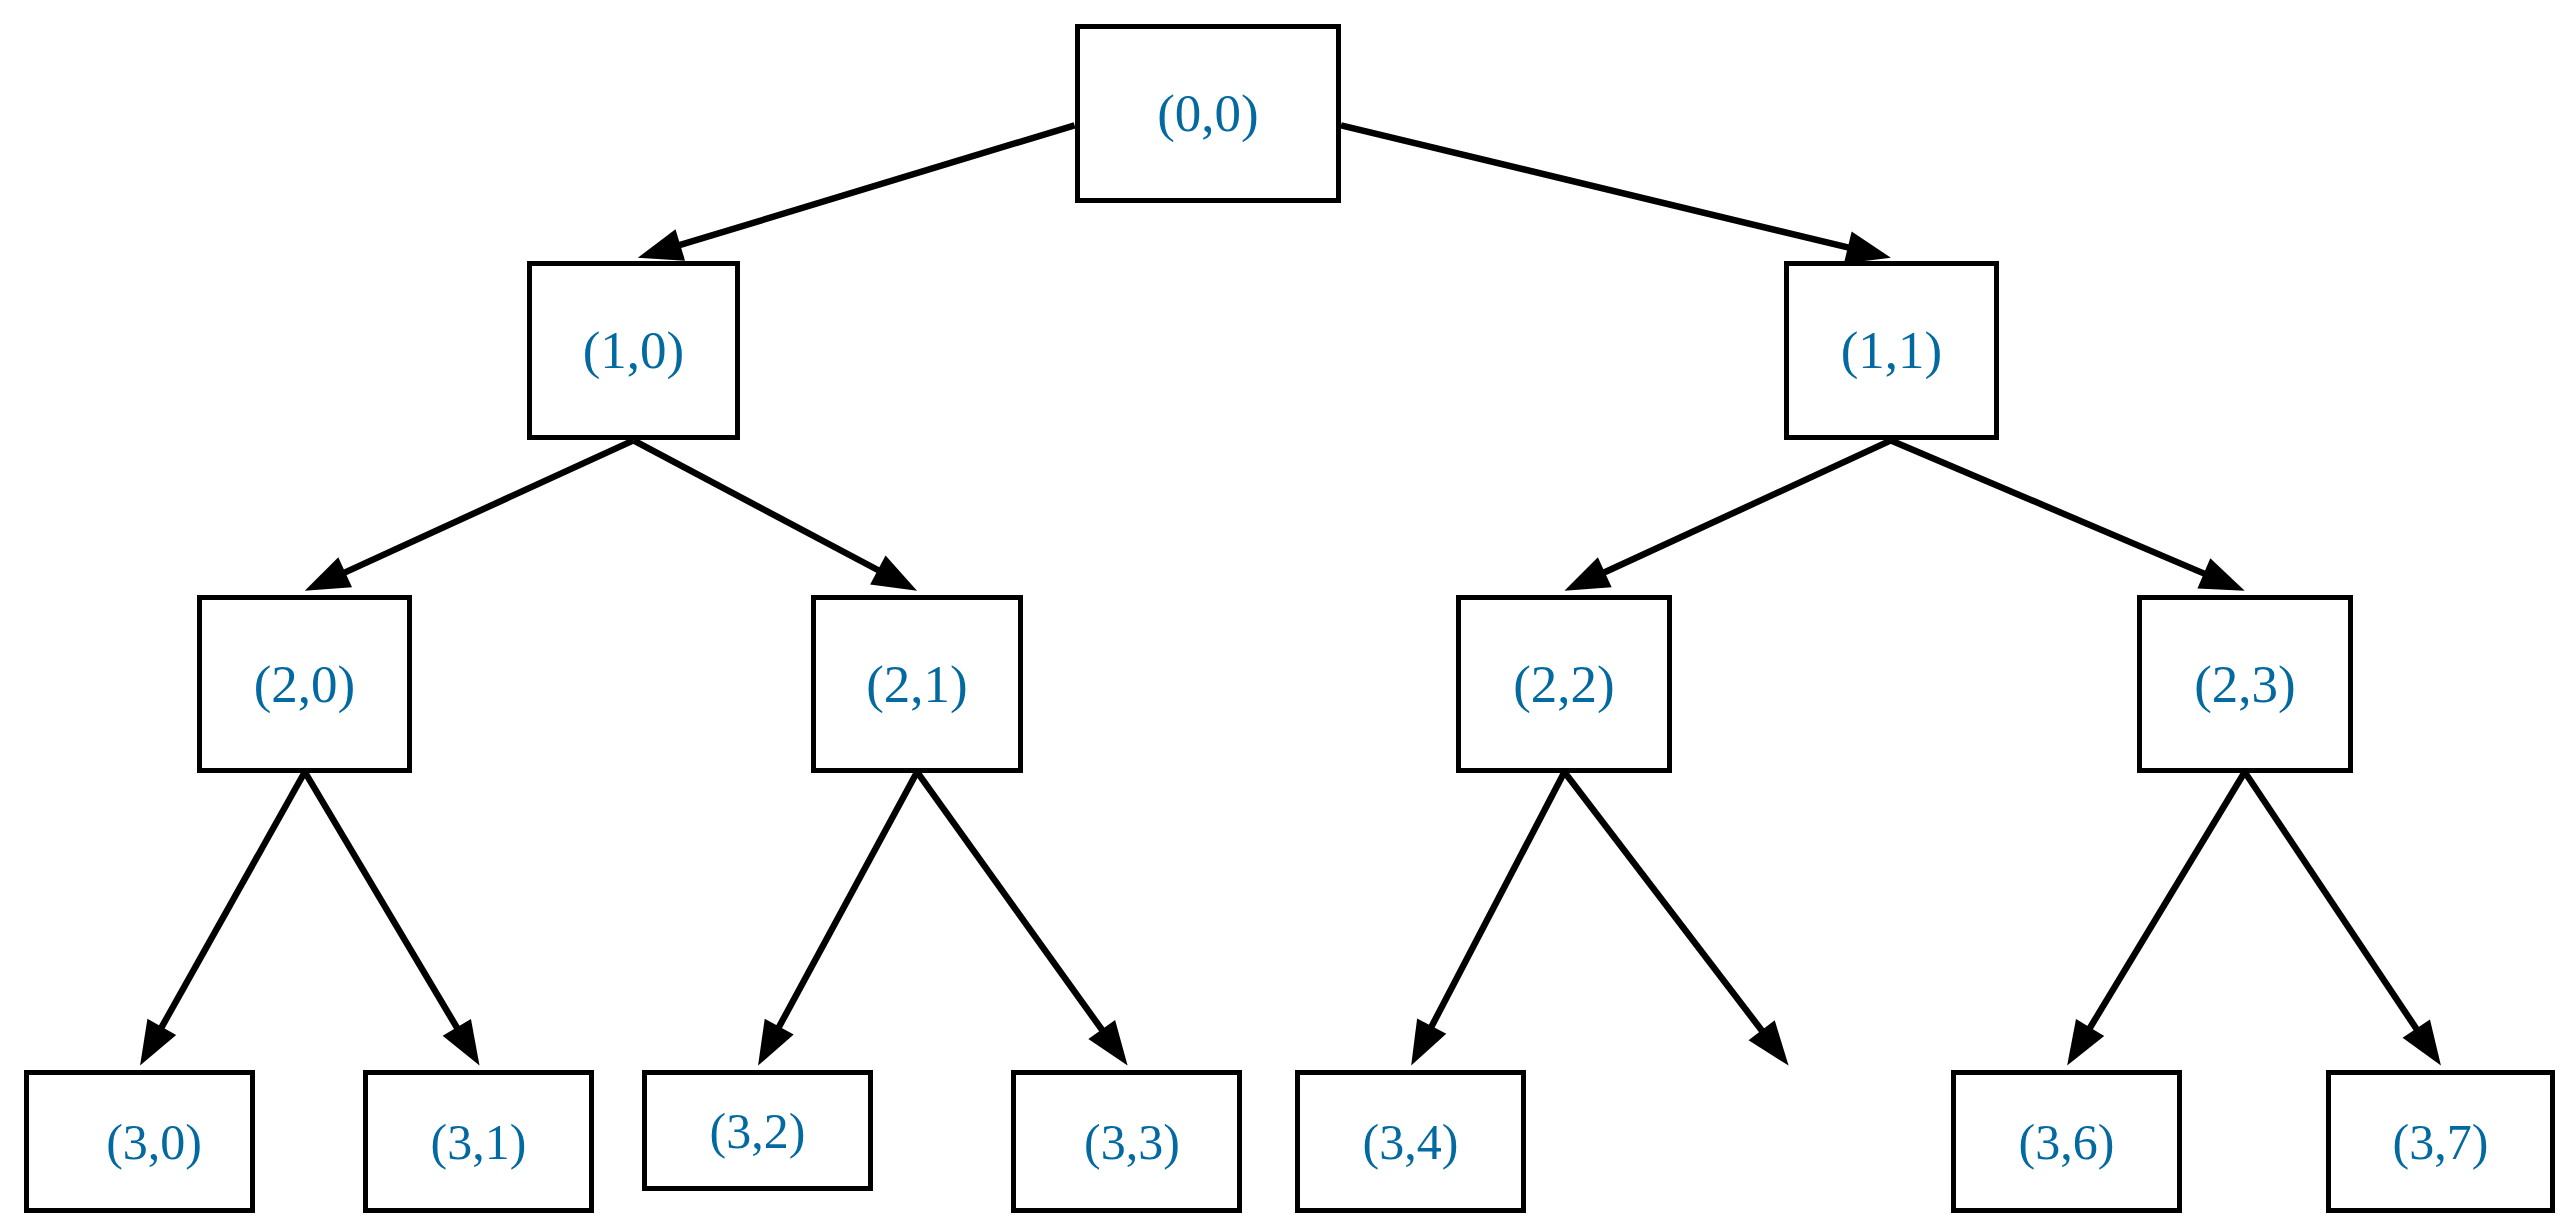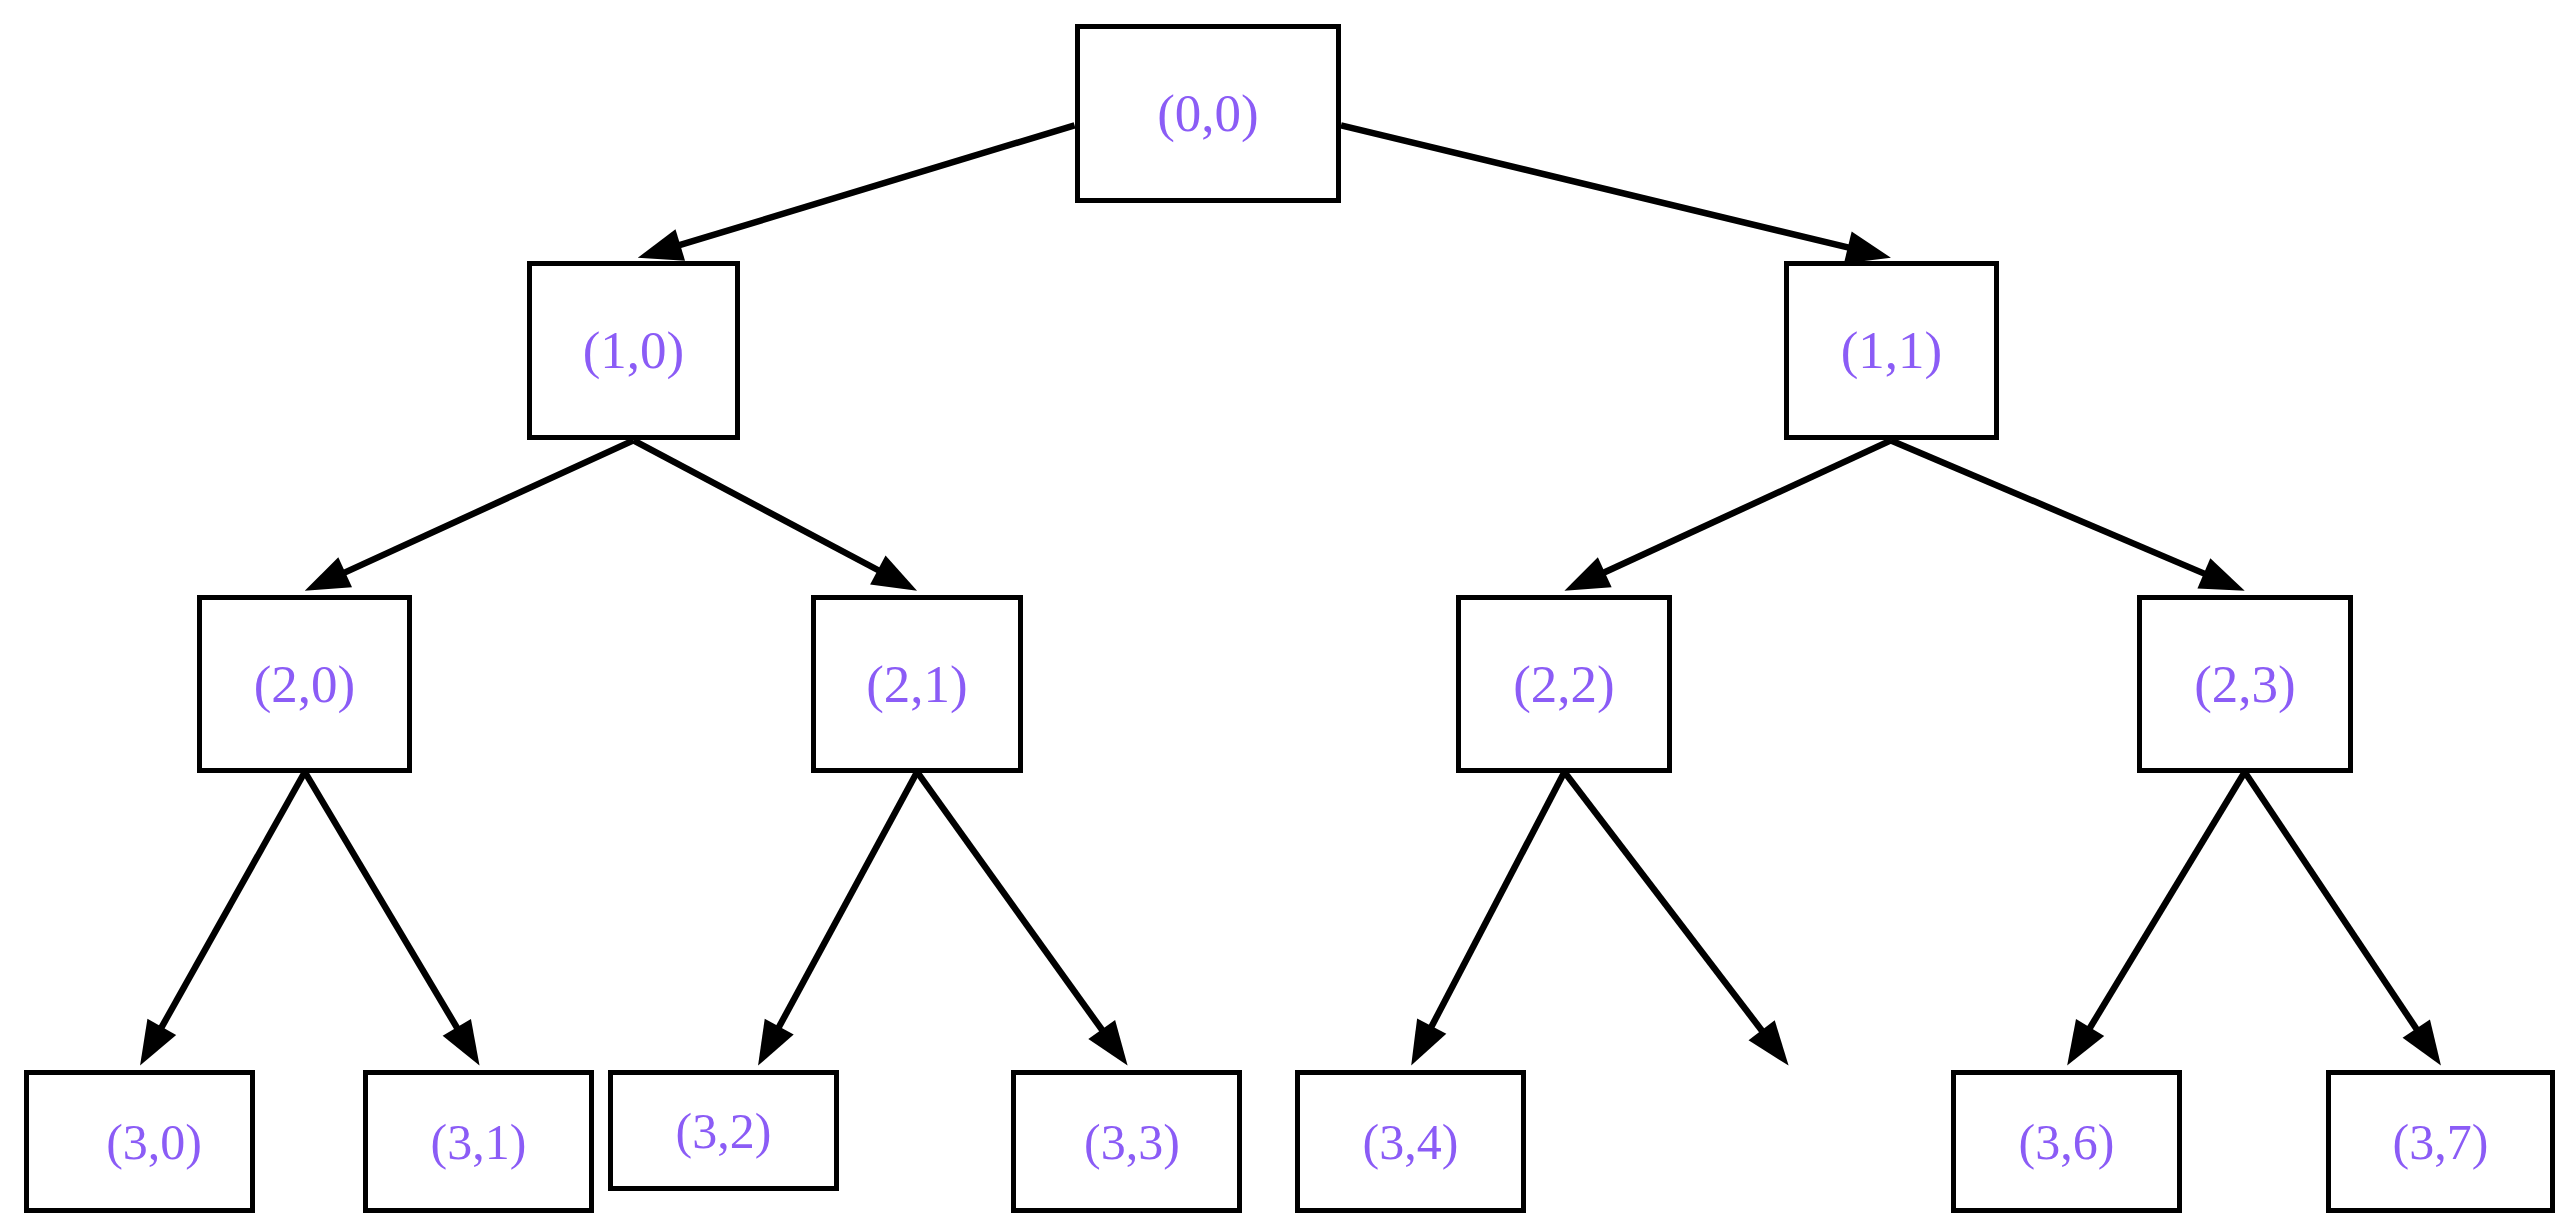--- a/index.html
+++ b/index.html
@@ -30,21 +30,21 @@
     border: 5px solid #000000;
     display: flex;
     align-items: center;
     justify-content: center;
     z-index: 5;
   }
   .node-label {
     font-family: "Liberation Serif", "DejaVu Serif", serif;
     font-size: 53px;
     line-height: 1;
-    color: #8b5cf6;
+    color: #0369a1;
     letter-spacing: 0px;
     white-space: nowrap;
     user-select: none;
   }
   .leaf-label {
     font-size: 50px;
   }
 </style>
 </head>
 <body>
@@ -133,21 +133,21 @@
   <div class="tree-node" style="left: 2137px; top: 595px; width: 216px; height: 178px; border-width: 5px; border-color: rgb(0, 0, 0); background: rgb(255, 255, 255);">
     <span class="node-label">(2,3)</span>
   </div>
 
   <div class="tree-node" style="left: 23.6px; top: 1070px; width: 231px; height: 143px; border-width: 5px; border-color: rgb(0, 0, 0); background: rgb(255, 255, 255); padding-left: 30px;">
     <span class="node-label leaf-label">(3,0)</span>
   </div>
   <div class="tree-node" style="left: 363px; top: 1070px; width: 231px; height: 143px; border-width: 5px; border-color: rgb(0, 0, 0); background: rgb(255, 255, 255);">
     <span class="node-label leaf-label">(3,1)</span>
   </div>
-  <div class="tree-node" style="left: 608px; top: 1070px; width: 231px; height: 121px; border-width: 5px; border-color: rgb(0, 0, 0); background: rgb(255, 255, 255); text-align: right;">
+  <div class="tree-node" style="left: 642px; top: 1070px; width: 231px; height: 121px; border-width: 5px; border-color: rgb(0, 0, 0); background: rgb(255, 255, 255); text-align: right;">
     <span class="node-label leaf-label">(3,2)</span>
   </div>
   <div class="tree-node" style="left: 1011px; top: 1070px; width: 231px; height: 143px; border-width: 5px; border-color: rgb(0, 0, 0); background: rgb(255, 255, 255); padding-left: 11px;">
     <span class="node-label leaf-label">(3,3)</span>
   </div>
   <div class="tree-node" style="left: 1295px; top: 1070px; width: 231px; height: 143px; border-width: 5px; border-color: rgb(0, 0, 0); background: rgb(255, 255, 255);">
     <span class="node-label leaf-label">(3,4)</span>
   </div>
   <div class="tree-node" style="left: 1951px; top: 1070px; width: 231px; height: 143px; border-width: 5px; border-color: rgb(0, 0, 0); background: rgb(255, 255, 255);">
     <span class="node-label leaf-label">(3,6)</span>

